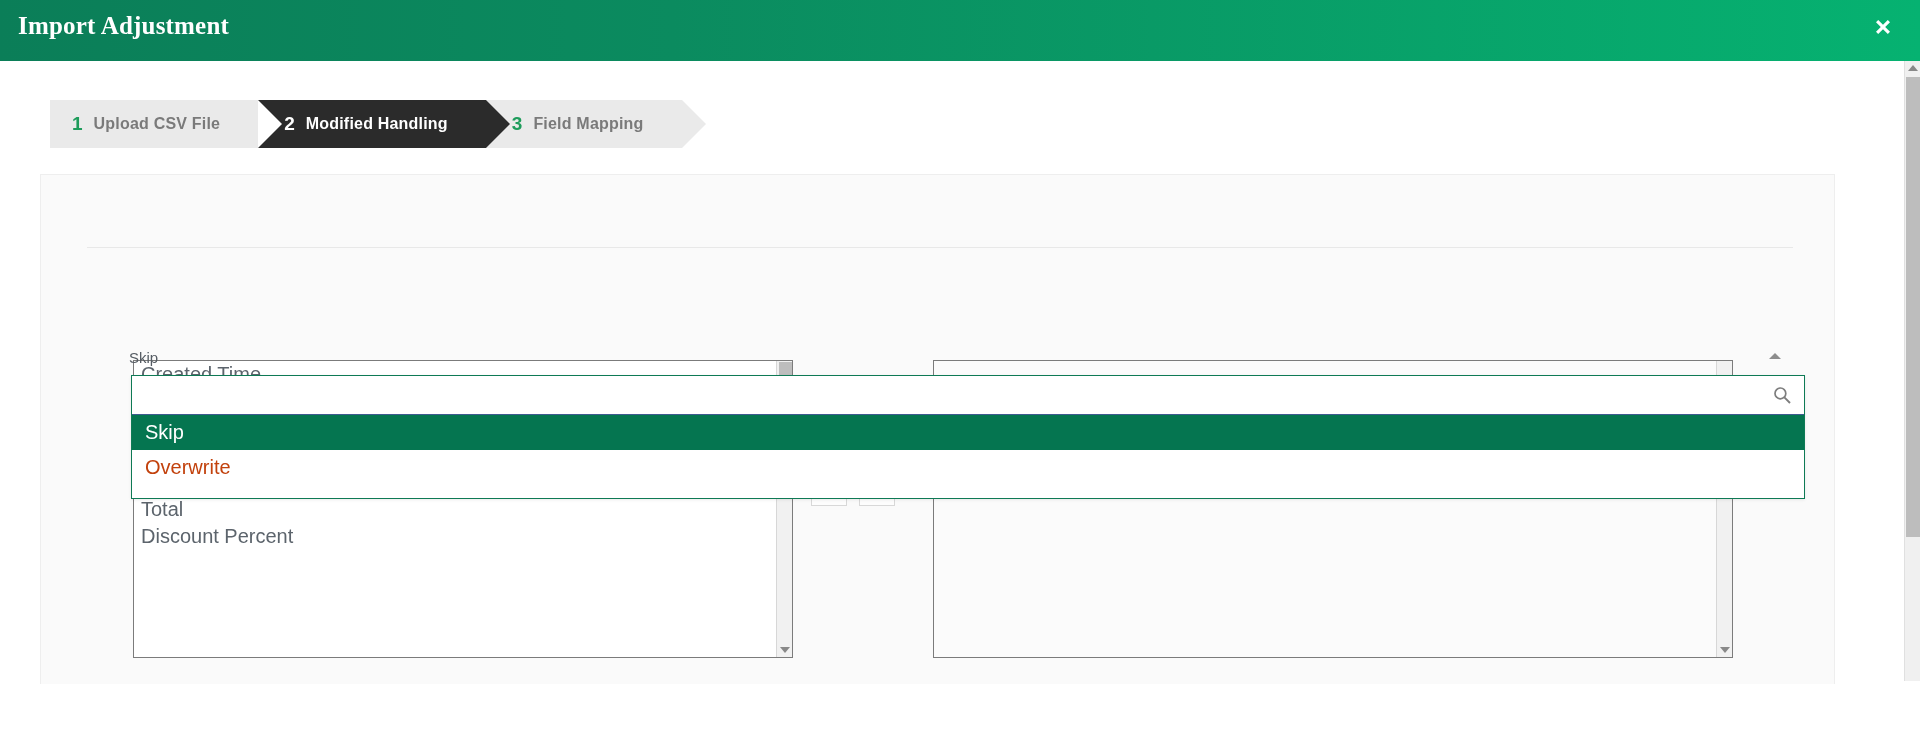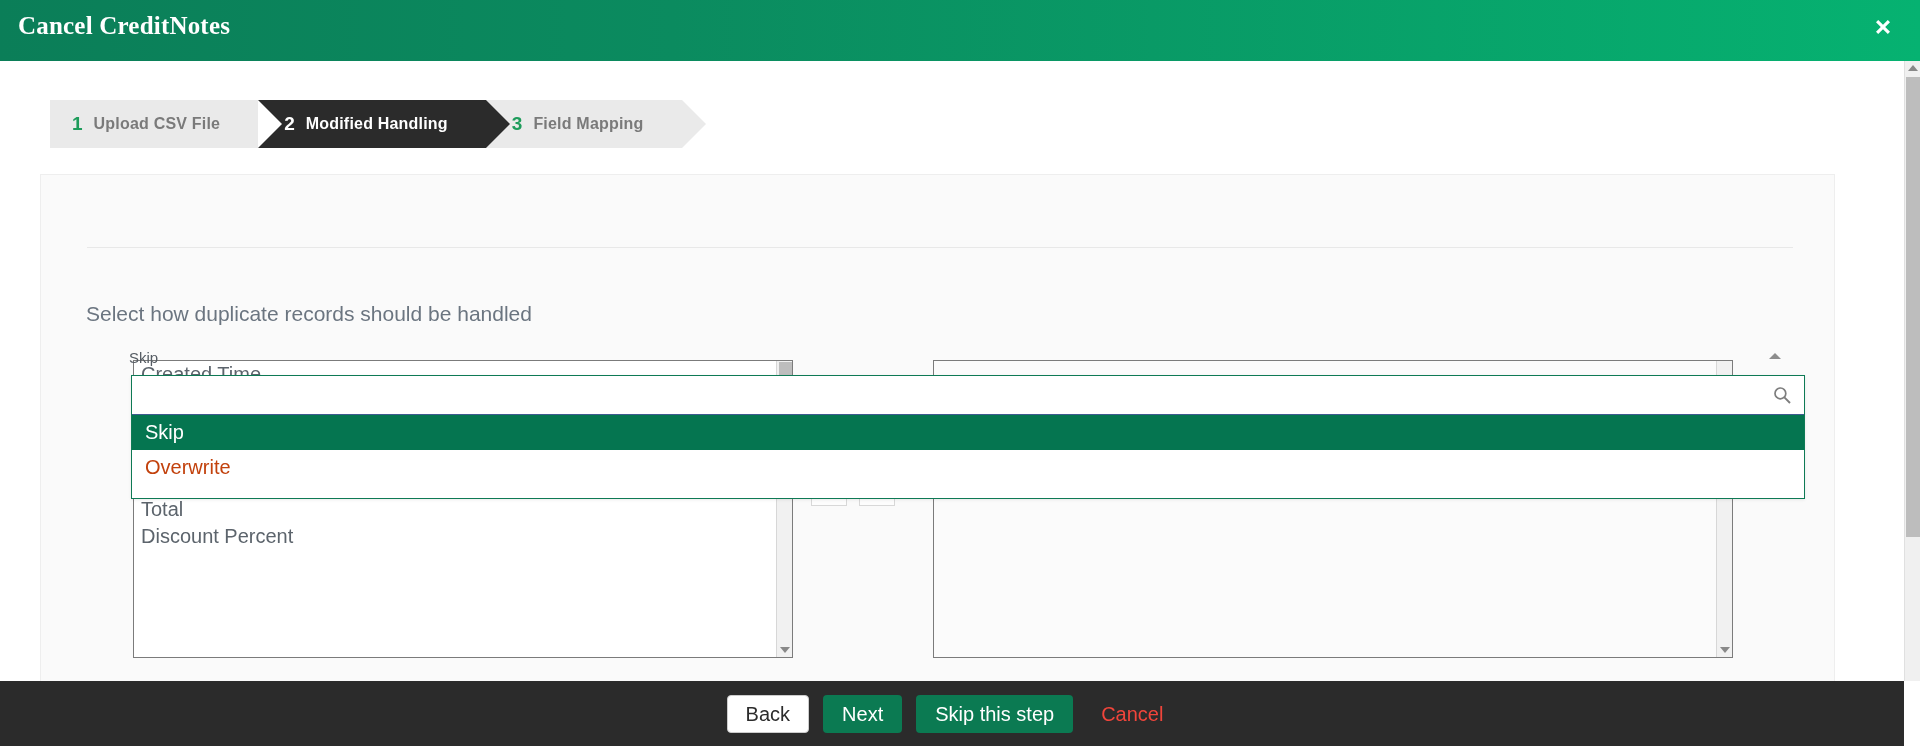--- a/index.html
+++ b/index.html
@@ -234,21 +234,21 @@
     position:absolute; left:1px; top:16px; width:14px; height:460px;
     background:#bdbdbd;
   }
 </style>
 </head>
 <body>
 
 <div class="window">
 
   <div class="titlebar">
-    <div class="titlebar-title">Cancel CreditNotes</div>
+    <div class="titlebar-title">Import Adjustment</div>
     <div class="close-btn">
       <svg width="26" height="26" viewBox="0 0 26 26" aria-hidden="true">
         <path d="M6 8.2 L8.2 6 L13 10.8 L17.8 6 L20 8.2 L15.2 13 L20 17.8 L17.8 20 L13 15.2 L8.2 20 L6 17.8 L10.8 13 Z" fill="#ffffff"></path>
       </svg>
     </div>
   </div>
 
   <div class="content">
 
     <div class="steps">
@@ -261,21 +261,20 @@
         <span class="lbl">Modified Handling</span>
       </div>
       <div class="step">
         <span class="num">3</span>
         <span class="lbl">Field Mapping</span>
       </div>
     </div>
 
     <div class="panel">
       <div class="panel-rule"></div>
-      <div class="panel-sub">Select how duplicate records should be handled</div>
 
       <div class="dual">
 
         <div class="listbox left">
           <ul class="field-list">
             <li>Created Time</li>
             <li>Modified Time</li>
             <li>Credit Note No.</li>
             <li>Adjustment</li>
             <li>Sub Total</li>
@@ -332,20 +331,14 @@
       </div>
 
     </div>
   </div>
 
   <div class="page-scroll">
     <div class="arrow-up"></div>
     <div class="thumb"></div>
   </div>
 
-  <div class="footer">
-    <button class="btn btn-back">Back</button>
-    <button class="btn btn-green">Next</button>
-    <button class="btn btn-green">Skip this step</button>
-    <button class="btn btn-cancel">Cancel</button>
-  </div>
 
 </div>
 
 </body></html>

